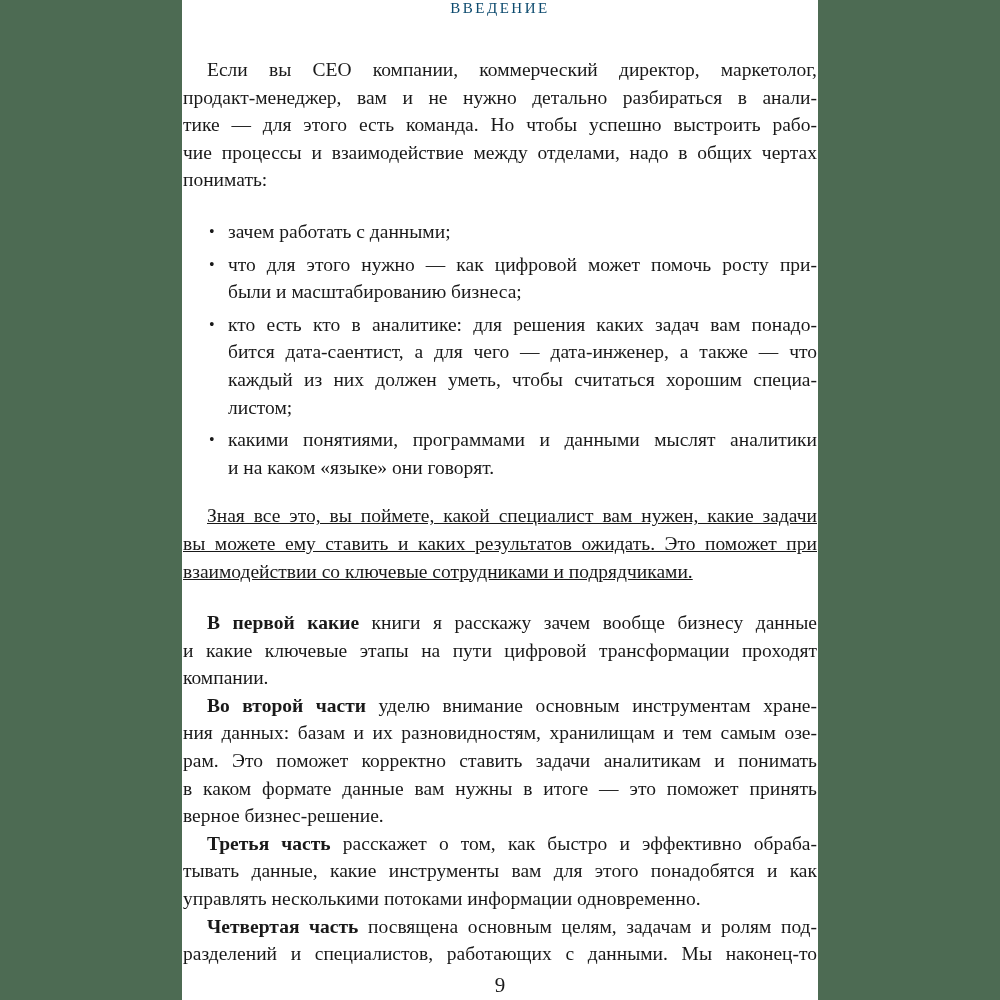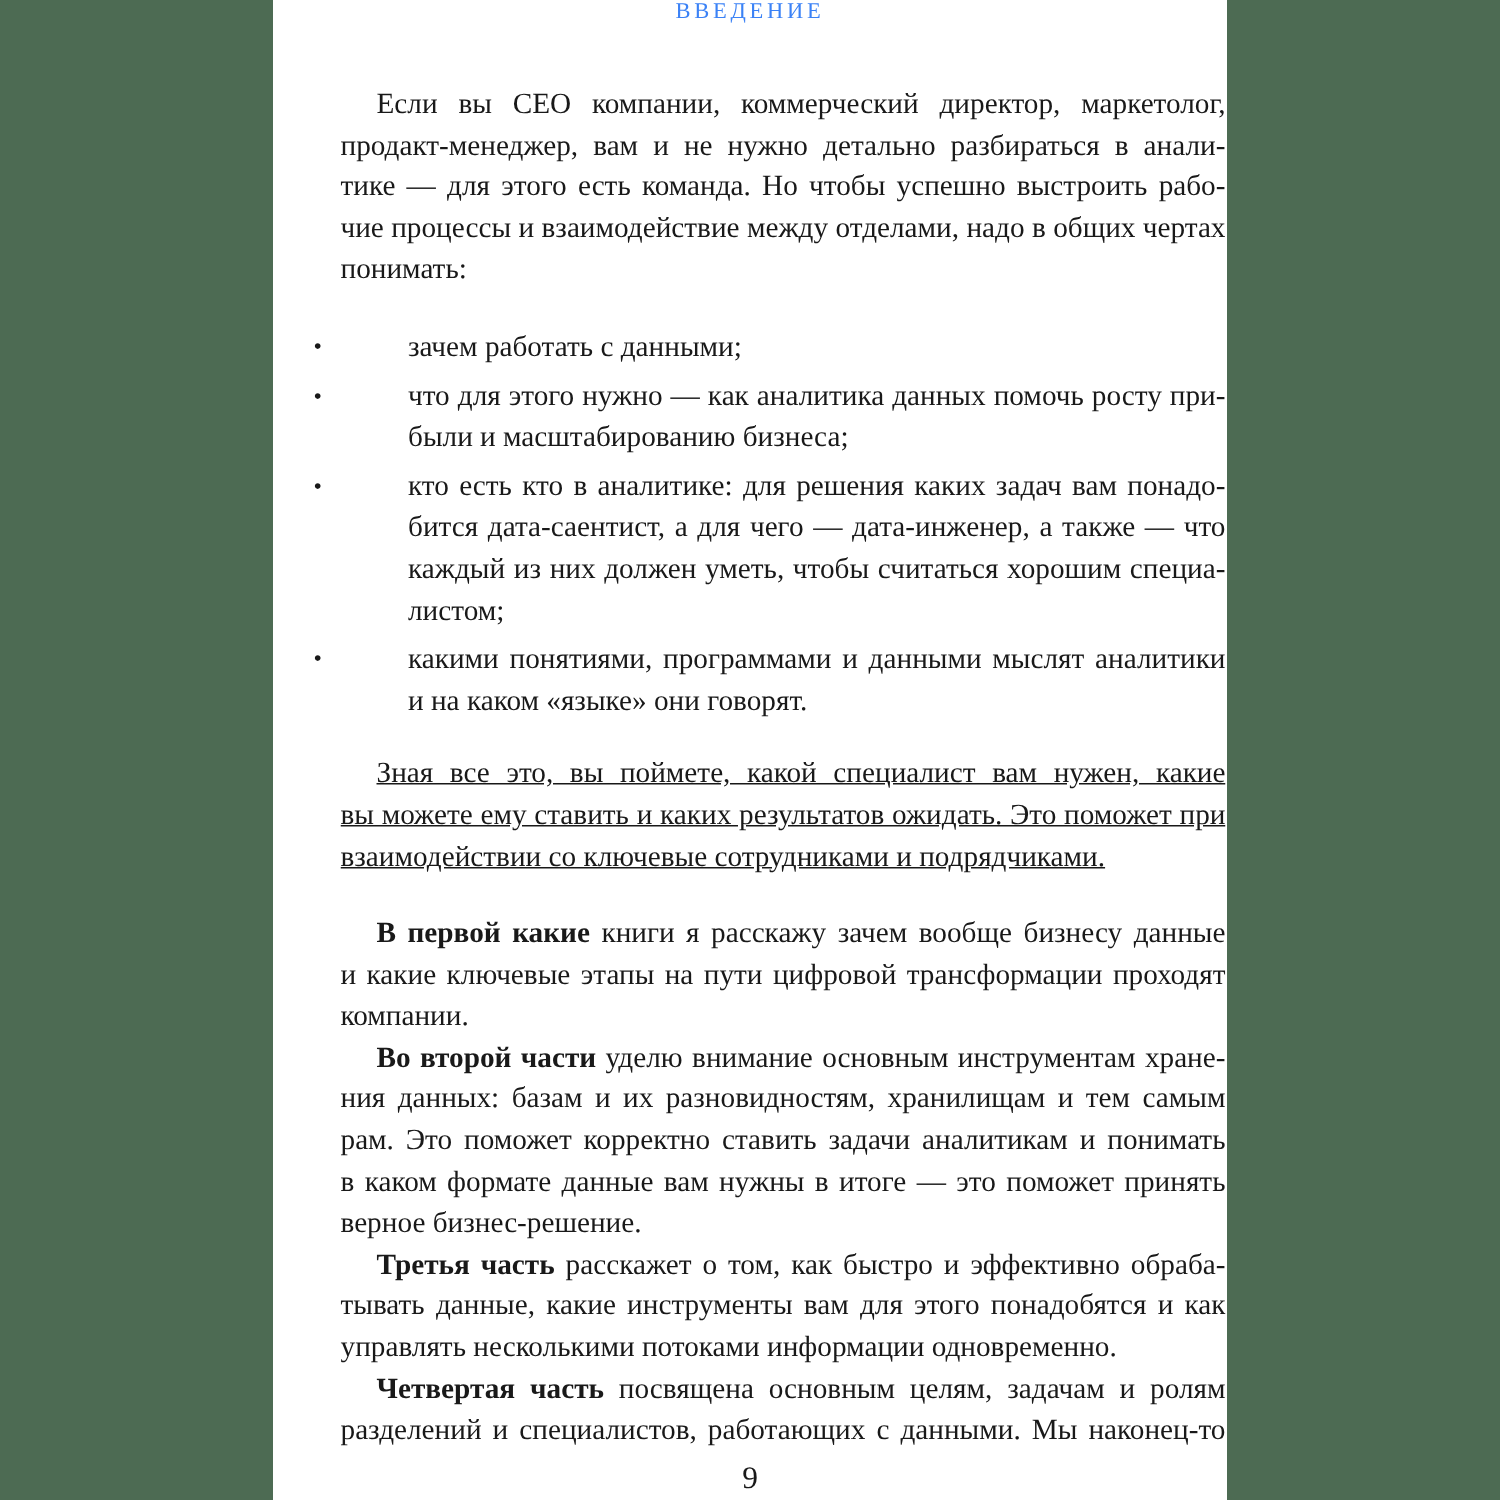--- a/index.html
+++ b/index.html
@@ -21,41 +21,40 @@
     color: #191919;
   }
   .page-heading {
     margin: 0;
     padding-top: 1px;
     text-align: center;
     font-size: 15px;
     font-weight: normal;
     letter-spacing: 2.5px;
     line-height: 15px;
-    color: #3b82f6;
+    color: #0c4a6e;
   }
   .text-body {
     position: absolute;
     left: 1px;
     right: 1px;
     top: 16px;
     font-size: 19.5px;
   }
   .text-body > :nth-child(1) { margin-top: 40px; }
   .text-body > :nth-child(2) { margin-top: 24px; }
   .text-body > :nth-child(3) { margin-top: 21px; text-decoration: underline; }
   .text-body > :nth-child(4) { margin-top: 24px; }
   .line {
     height: 27.6px;
     line-height: 27.6px;
     overflow: hidden;
     text-align: justify;
     text-align-last: justify;
     white-space: normal;
-    margin-left: 44px;
   }
   .line.lastline { text-align-last: left; }
   .line.indent { text-indent: 24px; }
   .line b { font-weight: bold; }
   .bullet-item {
     position: relative;
     padding-left: 45px;
   }
   .bullet-item + .bullet-item { margin-top: 5px; }
   .bullet-dot {
@@ -89,21 +88,21 @@
           <div class="line">чие процессы и взаимодействие между отделами, надо в общих чертах</div>
           <div class="line lastline">понимать:</div>
         </div>
         <div class="bullets">
           <div class="bullet-item">
             <span class="bullet-dot">•</span>
             <div class="line lastline">зачем работать с данными;</div>
           </div>
           <div class="bullet-item">
             <span class="bullet-dot">•</span>
-            <div class="line">что для этого нужно — как аналитика данных помочь росту при-</div>
+            <div class="line">что для этого нужно — как цифровой может помочь росту при-</div>
             <div class="line lastline">были и масштабированию бизнеса;</div>
           </div>
           <div class="bullet-item">
             <span class="bullet-dot">•</span>
             <div class="line">кто есть кто в аналитике: для решения каких задач вам понадо-</div>
             <div class="line">бится дата-саентист, а для чего — дата-инженер, а также — что</div>
             <div class="line">каждый из них должен уметь, чтобы считаться хорошим специа-</div>
             <div class="line lastline">листом;</div>
           </div>
           <div class="bullet-item">

